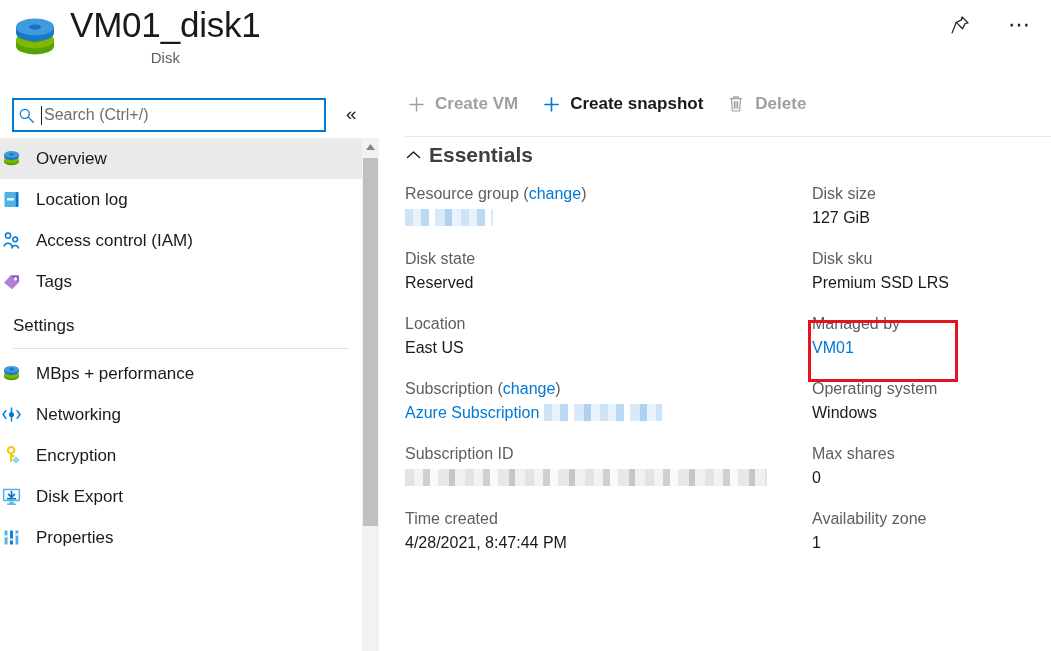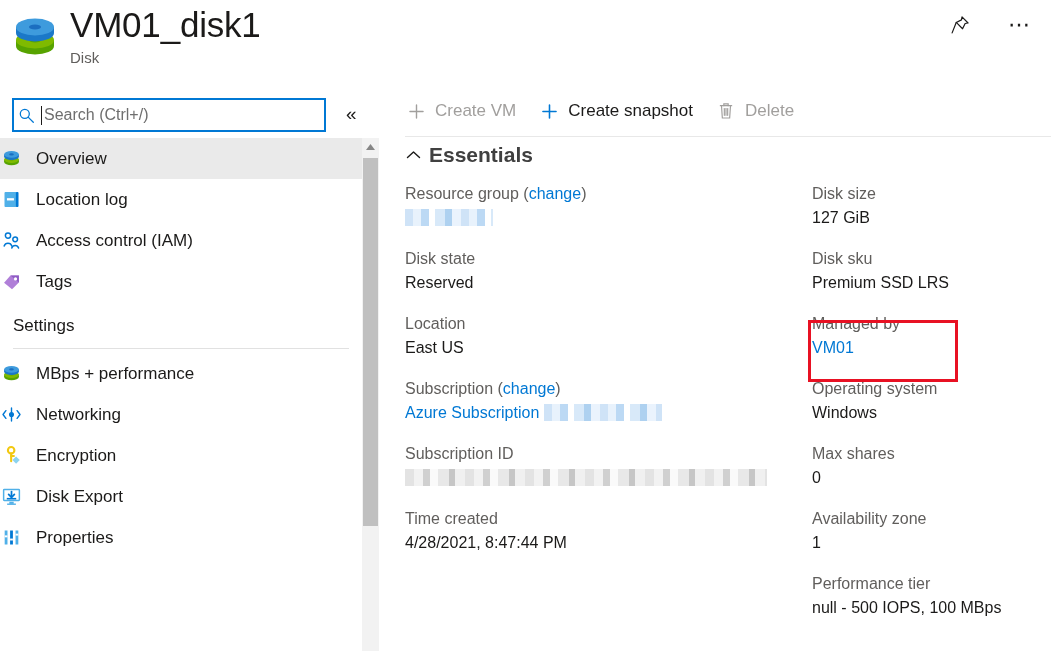--- a/index.html
+++ b/index.html
@@ -7,21 +7,21 @@
     margin: 0; padding: 0;
     width: 1051px; height: 651px;
     background: #ffffff;
     font-family: "Liberation Sans", sans-serif;
     color: #1b1a19;
     overflow: hidden;
   }
   #page { position: relative; width: 1051px; height: 651px; background:#fff; }
 
   
-  #header { position:absolute; left:0; top:0; width:1051px; height:86px; }
+  #header { position:absolute; left:0; top:0; width:1051px; height:86px;text-align:center; }
   #disk-icon-wrap { position:absolute; left:8px; top:10px; width:54px; height:54px; }
   #title-block { position:absolute; left:70px; top:0px; }
   #res-title {
     font-size:35px; font-weight:400; color:#1b1a19;
     letter-spacing:-0.2px; line-height:42px; margin-top:4px;
   }
   #res-subtitle { font-size:15px; color:#605e5c; margin-top:2px; line-height:20px; }
   #header-actions { position:absolute; right:14px; top:8px; display:flex; align-items:center; gap:26px; }
   .hdr-btn { width:34px; height:34px; display:flex; align-items:center; justify-content:center; cursor:pointer; }
   #ellipsis-btn { font-size:22px; color:#1b1a19; letter-spacing:2px; line-height:10px; }
@@ -54,21 +54,21 @@
   .nav-sep { height:1px; background:#e1e1e1; margin:6px 13px 4px 13px; }
 
   
   #nav-scrollbar { position:absolute; left:362px; top:0px; width:17px; height:513px; background:#f2f2f2; }
   #sb-up { position:absolute; left:0; top:0; width:17px; height:17px; display:flex; align-items:center; justify-content:center; cursor:pointer; }
   #sb-thumb { position:absolute; left:1px; top:20px; width:15px; height:368px; background:#c0c0c0; cursor:pointer; }
 
   
   #main { position:absolute; left:380px; top:86px; width:671px; height:565px; background:#fff; }
 
-  #toolbar { position:absolute; left:0; top:0; width:671px; height:50px; display:flex; align-items:center; padding-left:25px; }
+  #toolbar { position:absolute; left:0; top:0; width:671px; height:50px; display:flex; align-items:flex-start; padding-left:25px;font-weight:bold; }
   .tb-btn { display:flex; align-items:center; height:36px; margin-right:22px; cursor:pointer; }
   .tb-btn.disabled { cursor:default; }
   .tb-ico { width:22px; height:22px; flex:0 0 22px; margin-right:8px; display:flex; align-items:center; justify-content:center; }
   .tb-label { font-size:17px; color:#1b1a19; line-height:22px; white-space:nowrap; }
   .tb-btn.disabled .tb-label { color:#a19f9d; }
 
   #toolbar-divider { position:absolute; left:25px; top:50px; width:646px; height:1px; background:#e8e8e8; }
 
   #essentials-header { position:absolute; left:25px; top:58px; display:flex; align-items:center; cursor:pointer; }
   #essentials-chevron { width:17px; height:17px; margin-right:7px; display:flex; align-items:center; justify-content:center; }
@@ -407,24 +407,20 @@
         <div class="ess-field">
           <div class="ess-label">Max shares</div>
           <div class="ess-value">0</div>
         </div>
 
         <div class="ess-field">
           <div class="ess-label">Availability zone</div>
           <div class="ess-value">1</div>
         </div>
 
-        <div class="ess-field">
-          <div class="ess-label">Performance tier</div>
-          <div class="ess-value">null - 500 IOPS, 100 MBps</div>
-        </div>
 
       </div>
 
     </div>
   </div>
 
   <div id="managed-by-highlight"></div>
 
 </div>
 

